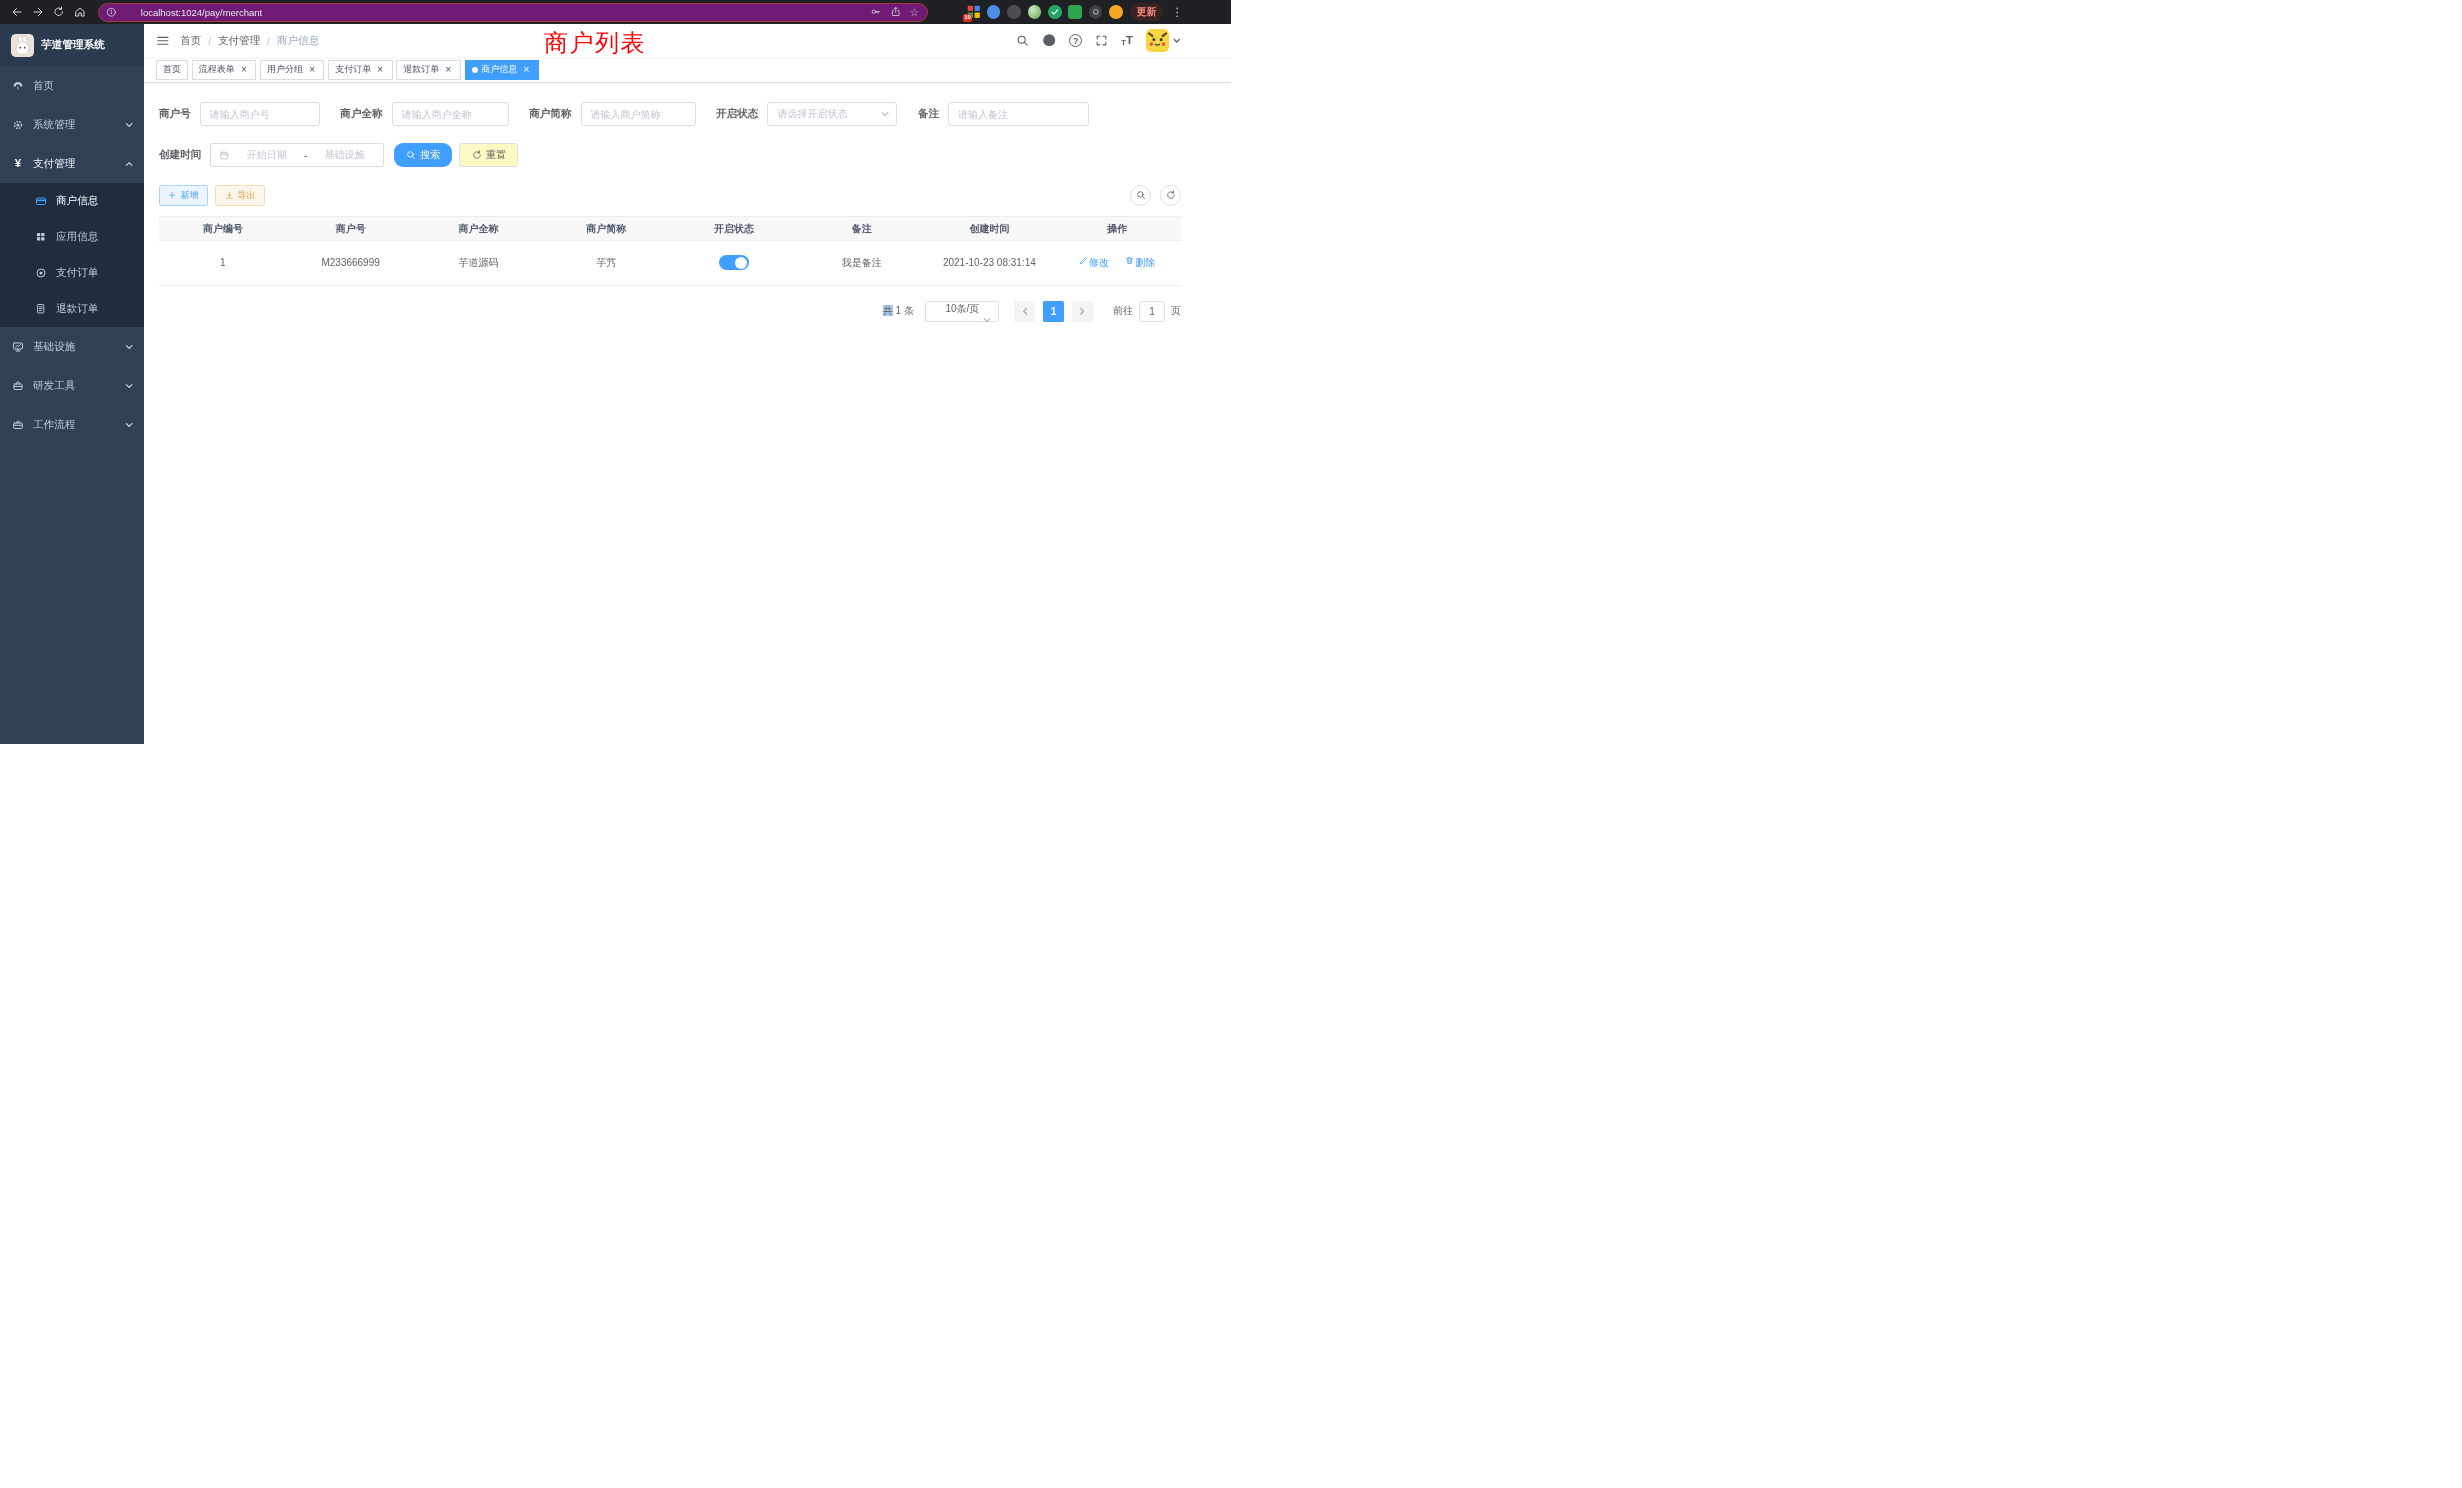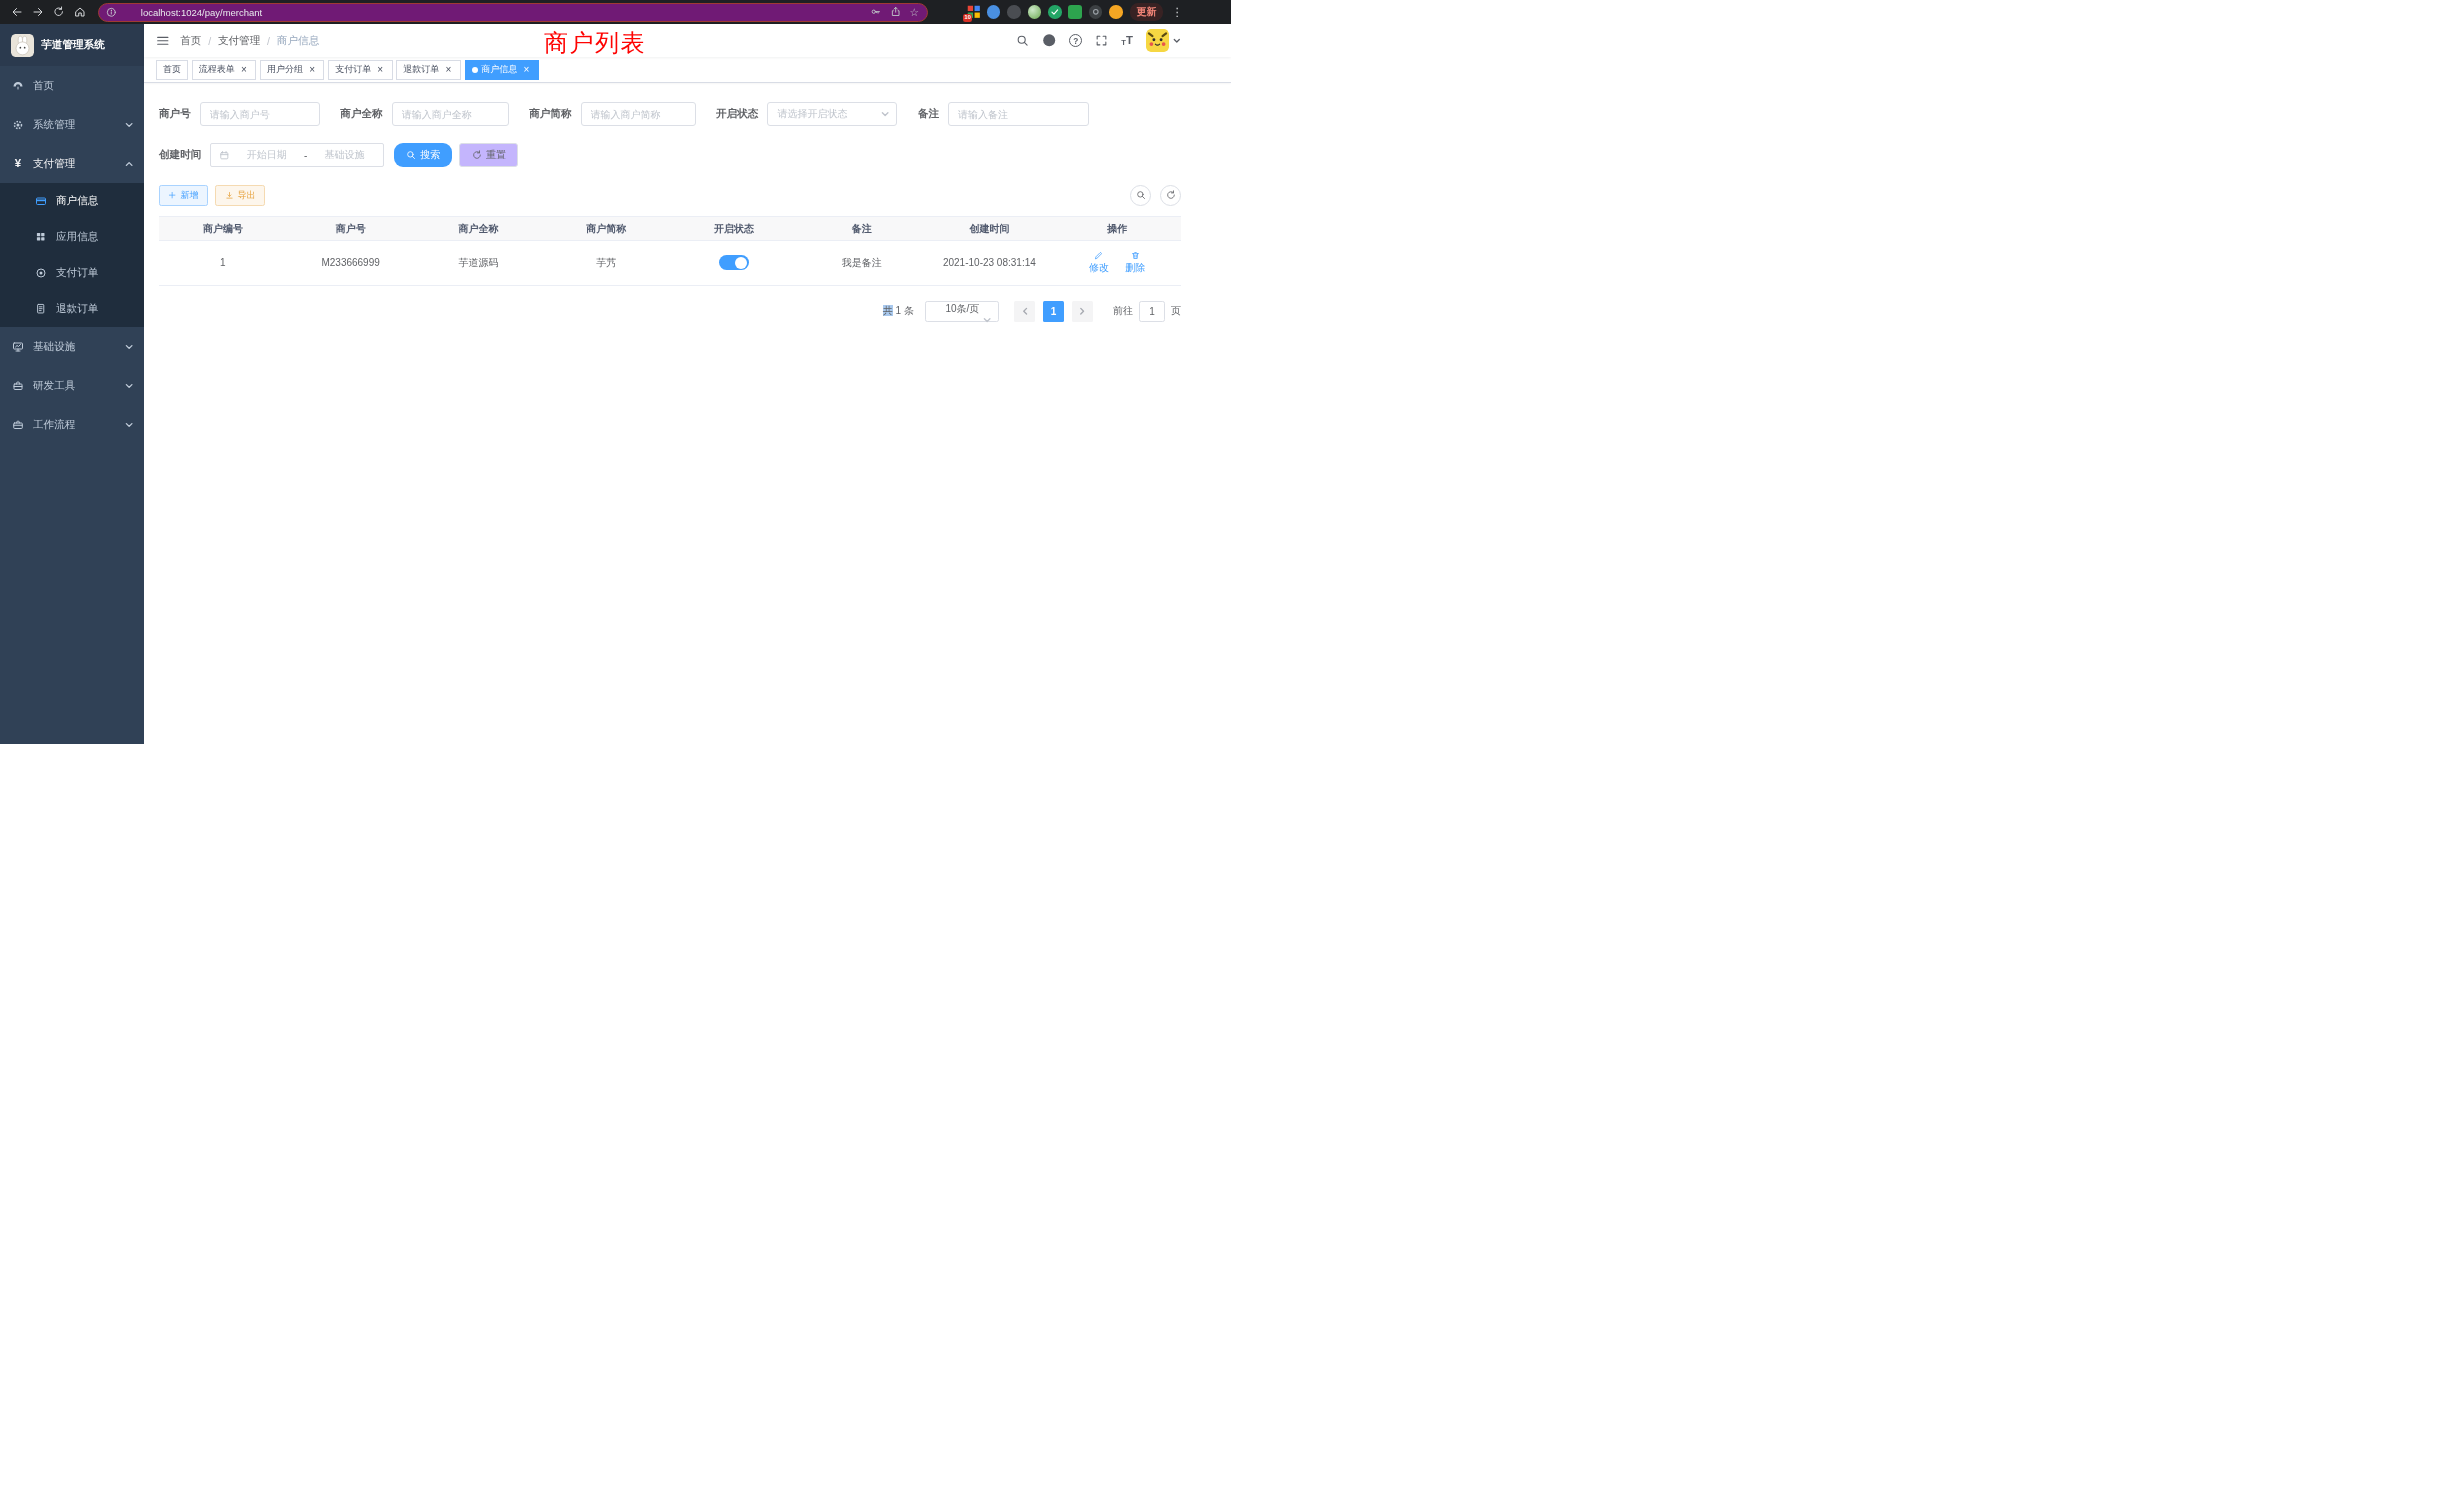--- a/index.html
+++ b/index.html
@@ -73,35 +73,35 @@
   .inp { height:24px; border:0.8px solid #dcdfe6; border-radius:3px; padding:0 9px; font-size:10px; color:#606266; outline:none; background:#fff; font-family:inherit; }
   .inp::placeholder { color:#bfc4cc; }
   .sel { height:24px; border:0.8px solid #dcdfe6; border-radius:3px; padding:0 6.8px 0 9px; display:flex; align-items:center; font-size:10px; color:#bfc4cc; background:#fff; cursor:pointer; }
   .sel-chev { margin-left:auto; color:#c0c4cc; }
   .daterange { width:174px; height:24px; border:0.8px solid #dcdfe6; border-radius:2px; display:flex; align-items:center; padding:0 7.6px; gap:6px; font-size:10px; color:#bfc4cc; background:#fff; }
   .dr-ph { flex:1; text-align:center; }
   .dr-sep { color:#606266; }
   .cal { color:#c0c4cc; }
 
   .btn-primary { height:24px; background:#409EFF; color:#fff; border:none; border-radius:9px; padding:0 11.4px; font-size:10px; display:inline-flex; align-items:center; gap:4.5px; margin-left:7.6px; cursor:pointer; font-family:inherit; }
-  .btn-plain { height:24px; background:#c4b5fd; color:#606266; border:0.8px solid #dcdfe6; border-radius:3px; padding:0 11.4px; font-size:10px; display:inline-flex; align-items:center; gap:4.5px; margin-left:7.6px; cursor:pointer; font-family:inherit; }
+  .btn-plain { height:24px; background:#fef9c3; color:#606266; border:0.8px solid #dcdfe6; border-radius:3px; padding:0 11.4px; font-size:10px; display:inline-flex; align-items:center; gap:4.5px; margin-left:7.6px; cursor:pointer; font-family:inherit; }
 
   .tool-row { display:flex; align-items:center; margin-bottom:10.6px; }
   .mini { height:21px; padding:0 8.3px; font-size:9px; border-radius:2.3px; display:inline-flex; align-items:center; gap:3.8px; cursor:pointer; font-family:inherit; }
   .mini-add { background:#ecf5ff; border:0.8px solid #a9d3ff; color:#409EFF; }
   .mini-export { background:#fdf6ec; border:0.8px solid #f5dab1; color:#e6a23c; margin-left:7.6px; }
   .tool-spacer { flex:1; }
   .circle-btn { width:21px; height:21px; border:0.8px solid #dcdfe6; border-radius:50%; display:flex; align-items:center; justify-content:center; color:#606266; background:#fff; margin-left:9px; cursor:pointer; }
 
   table { width:100%; border-collapse:collapse; table-layout:fixed; }
   thead th { background:#f8f8f9; height:23.5px; font-size:10px; font-weight:700; color:#515a6e; border-top:0.8px solid #ebeef5; border-bottom:0.8px solid #ebeef5; text-align:center; }
   tbody td { height:45px; font-size:10px; color:#606266; text-align:center; border-bottom:0.8px solid #ebeef5; }
   .switch { display:inline-block; width:30px; height:15px; border-radius:7.6px; background:#409EFF; position:relative; cursor:pointer; vertical-align:middle; }
   .knob { position:absolute; top:1.5px; right:1.5px; width:12px; height:12px; background:#fff; border-radius:50%; }
-  .op-link { color:#409EFF; display:inline-flex; align-items:center; gap:1px; margin:0 6.8px; cursor:pointer; font-size:10px;flex-direction:column; }
+  .op-link { color:#409EFF; display:inline-flex; align-items:flex-start; gap:1px; margin:0 6.8px; cursor:pointer; font-size:10px; }
 
   .pager { margin-top:15px; display:flex; justify-content:flex-end; align-items:center; font-size:10px; color:#606266; }
   .total { margin-right:10.6px; }
   .hl { background:#a9c9ee; }
   .size-sel { width:74px; height:21px; border:0.8px solid #dcdfe6; border-radius:2.3px; display:flex; align-items:center; padding:0 6px 0 7.6px; color:#606266; background:#fff; cursor:pointer; margin-right:12px;flex-direction:column; }
   .pg-btn { width:21px; height:21px; background:#f4f4f5; border-radius:1.5px; display:flex; align-items:center; justify-content:center; color:#a8abb2; cursor:pointer; margin:0 3.8px; }
   .pg-cur { width:21px; height:21px; background:#409EFF; border-radius:1.5px; display:flex; align-items:center; justify-content:center; color:#fff; font-weight:700; margin:0 3.8px; cursor:pointer; }
   .goto-label { margin-left:16.7px; margin-right:6px; }
   .goto-input { width:26px; height:21px; border:0.8px solid #dcdfe6; border-radius:2.3px; text-align:center; font-size:10px; color:#606266; outline:none; font-family:inherit; }
   .goto-unit { margin-left:6px; }

